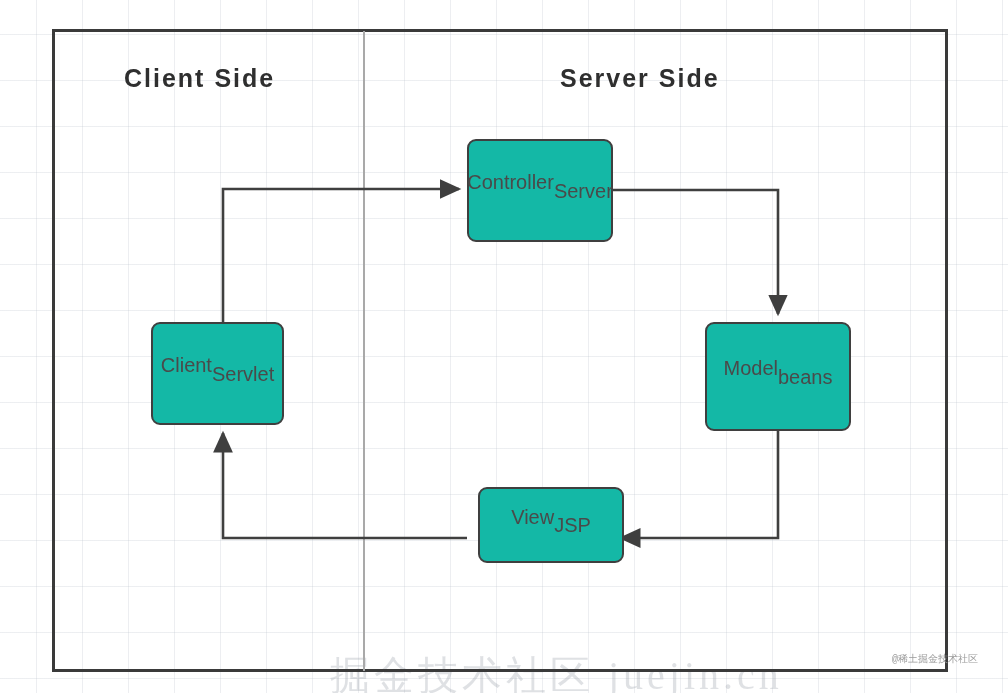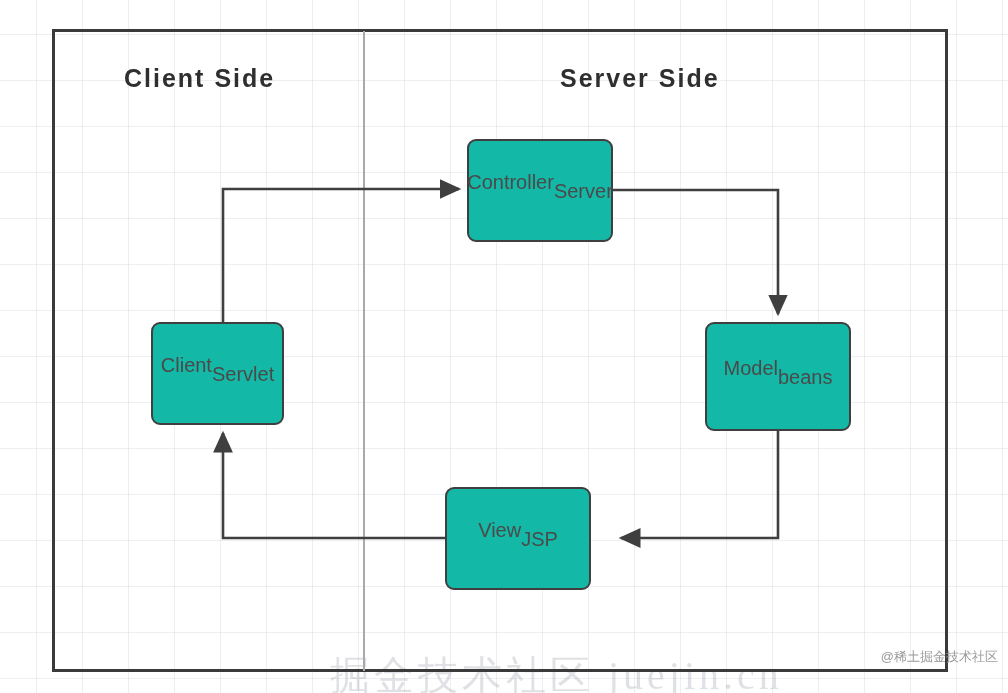--- a/index.html
+++ b/index.html
@@ -81,34 +81,34 @@
     color: #4a4a4a;
     font-size: 20px;
     line-height: 1;
   }
   .node .l1 { margin-bottom: 17px; }
   .node .l2 { }
 
   #node-controller { left: 467px; top: 139px; width: 146px; height: 103px; }
   #node-client     { left: 151px; top: 322px; width: 133px; height: 103px; }
   #node-model      { left: 705px; top: 322px; width: 146px; height: 109px; }
-  #node-view       { left: 445px; top: 487px; width: 146px; height: 103px; }
+  #node-view       { left: 478px; top: 487px; width: 146px; height: 76px; }
 
   #edges {
     position: absolute;
     inset: 0;
     pointer-events: none;
   }
   
   #corner-watermark {
     position: absolute;
-    right: 10px;
+    right: 30px;
     bottom: 27px;
-    font-size: 13px;
-    font-family: Liberation Sans, sans-serif;
+    font-size: 10px;
+    font-family: Liberation Mono, monospace;
     color: #9a9a9a;
     white-space: nowrap;
     user-select: none;
   }
 </style>
 </head>
 <body>
 
 <div id="stage">
 

